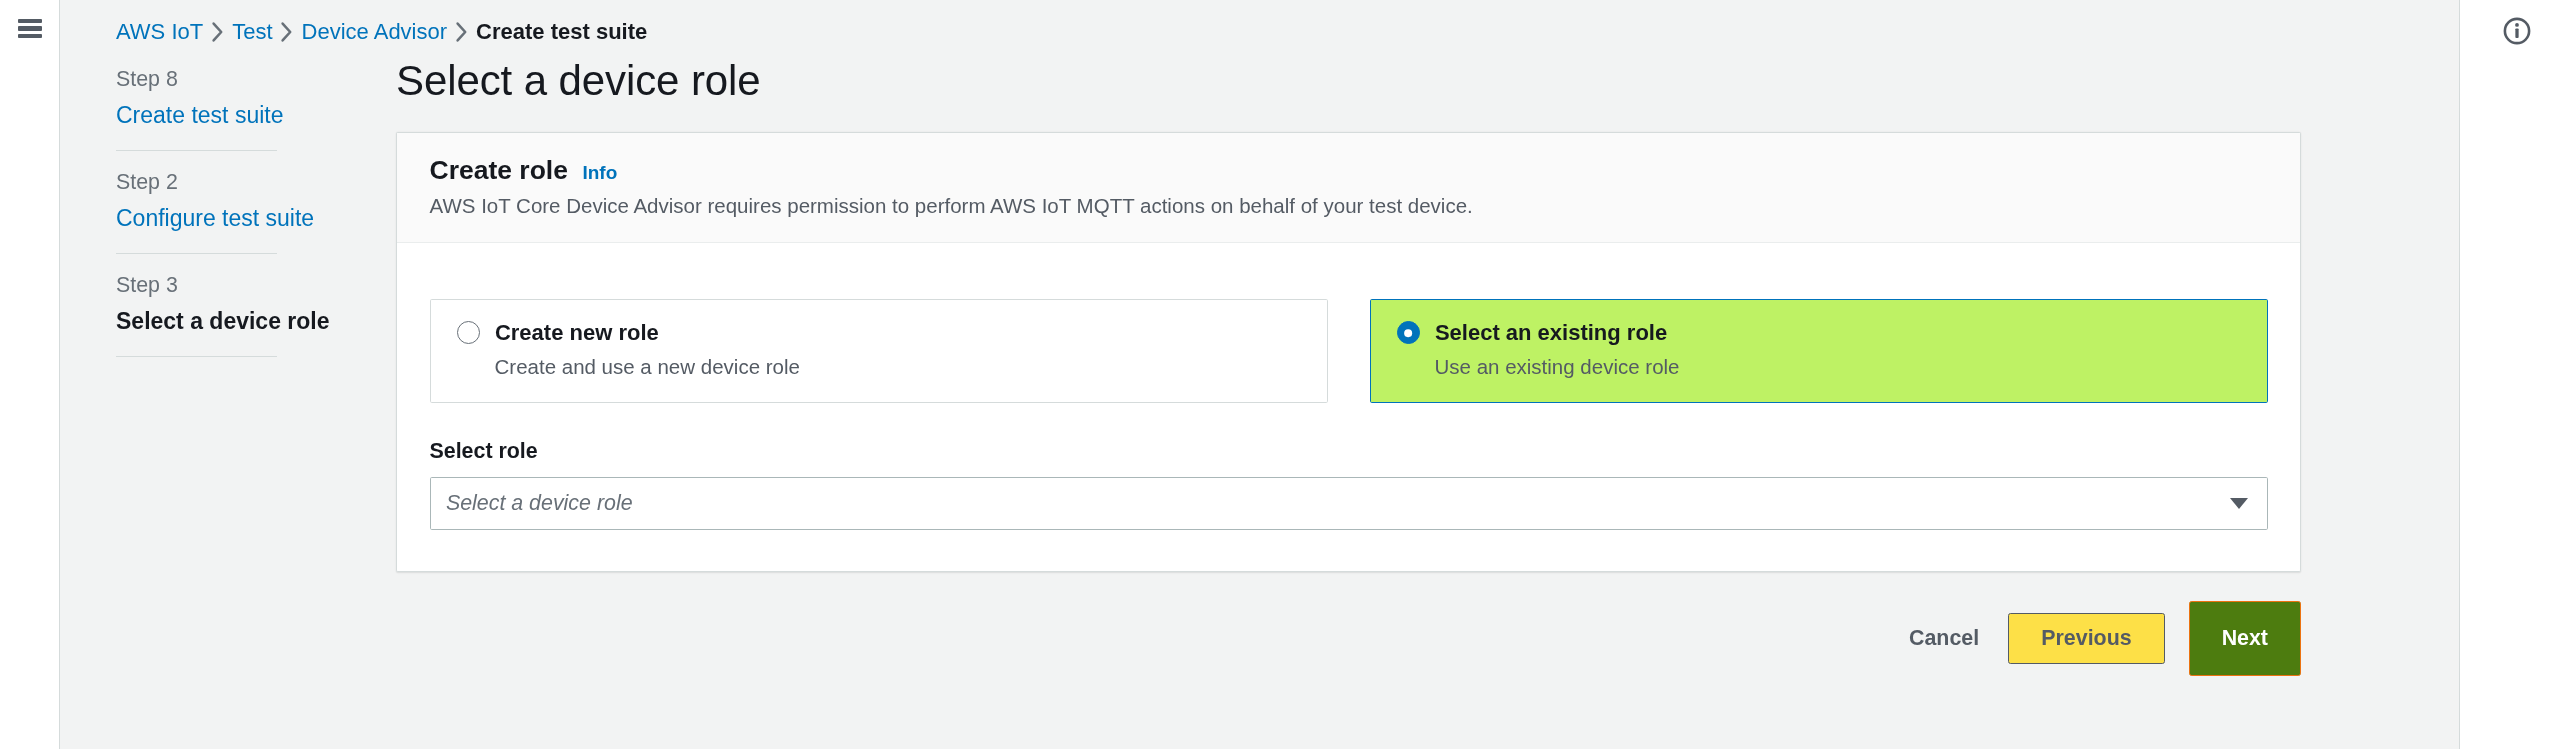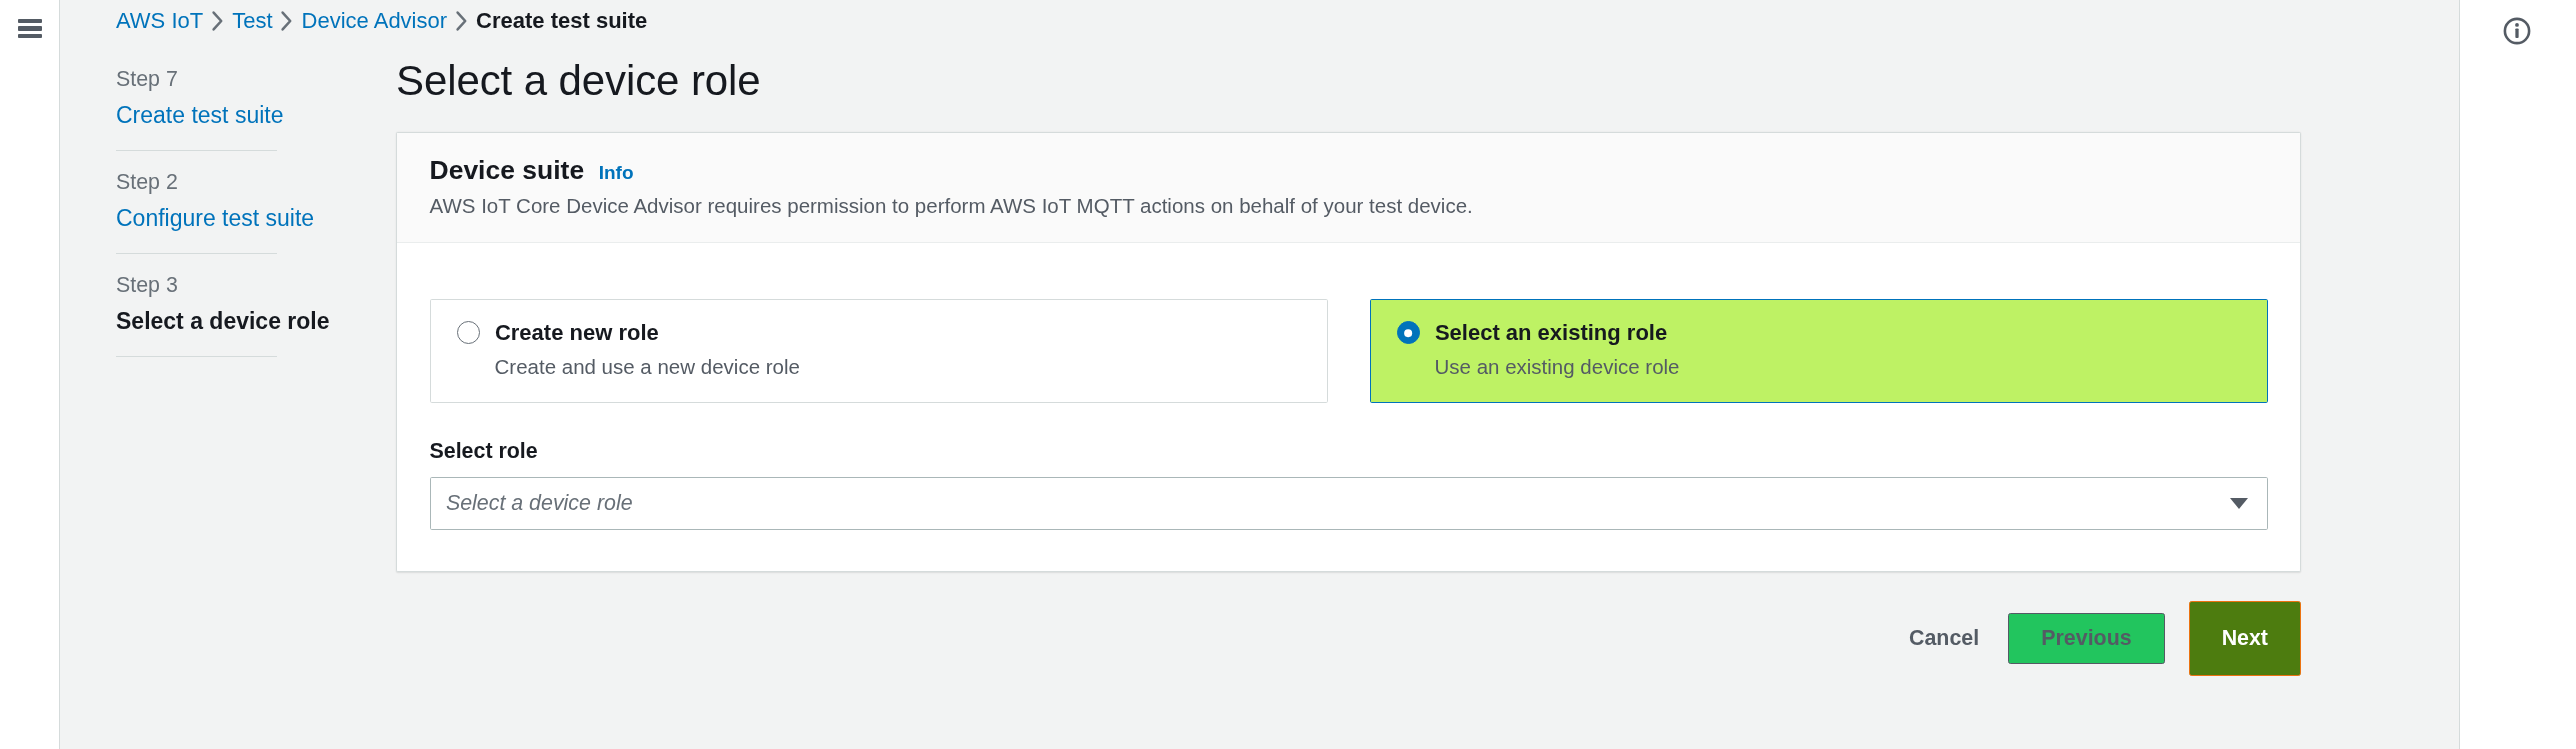--- a/index.html
+++ b/index.html
@@ -52,21 +52,21 @@
   .content-area {
     flex: 1 1 auto;
     height: 749px;
     background: #f2f3f3;
     position: relative;
     overflow: hidden;
   }
 
   .breadcrumb {
     display: flex;
-    align-items: flex-end;
+    align-items: center;
     gap: 0;
     padding: 32px 0 0 56px;
     font-size: 22px;
     line-height: 1;
     height: 22px;
   }
   .crumb {
     color: #0073bb;
     text-decoration: none;
     cursor: pointer;
@@ -298,21 +298,21 @@
     cursor: pointer;
     white-space: nowrap;
   }
   .btn-link {
     background: transparent;
     border: none;
     color: #545b64;
     padding: 13.7px 5.1px;
   }
   .btn-secondary {
-    background: #22c55e;
+    background: #fde047;
     border: 0.9px solid #545b64;
     color: #545b64;
     padding: 13.7px 32px;
   }
   .btn-primary {
     background: #4d7c0f;
     border: 0.9px solid #ec7211;
     color: #ffffff;
     padding: 26px 32px;
   }
@@ -370,21 +370,21 @@
           </svg>
       </span>
       <span class="crumb current">Create test suite</span>
     </nav>
 
     <div class="body-cols">
 
       <div class="wizard-nav">
 
         <div class="wizard-step">
-          <div class="step-num">Step 7</div>
+          <div class="step-num">Step 8</div>
           <a class="step-link">Create test suite</a>
         </div>
         <div class="step-divider"></div>
 
         <div class="wizard-step">
           <div class="step-num">Step 2</div>
           <a class="step-link">Configure test suite</a>
         </div>
         <div class="step-divider"></div>
 
@@ -398,21 +398,21 @@
       </div>
 
       <div class="main-col">
 
         <h1 class="page-title">Select a device role</h1>
 
         <section class="card">
 
           <div class="card-header">
             <div class="card-header-row">
-              <h2 class="card-title">Device suite</h2>
+              <h2 class="card-title">Create role</h2>
               <a class="info-link">Info</a>
             </div>
             <p class="card-desc">AWS IoT Core Device Advisor requires permission to perform AWS IoT MQTT actions on behalf of your test device.</p>
           </div>
 
           <div class="card-body">
 
             <div class="tile-row">
 
               <div class="tile">

